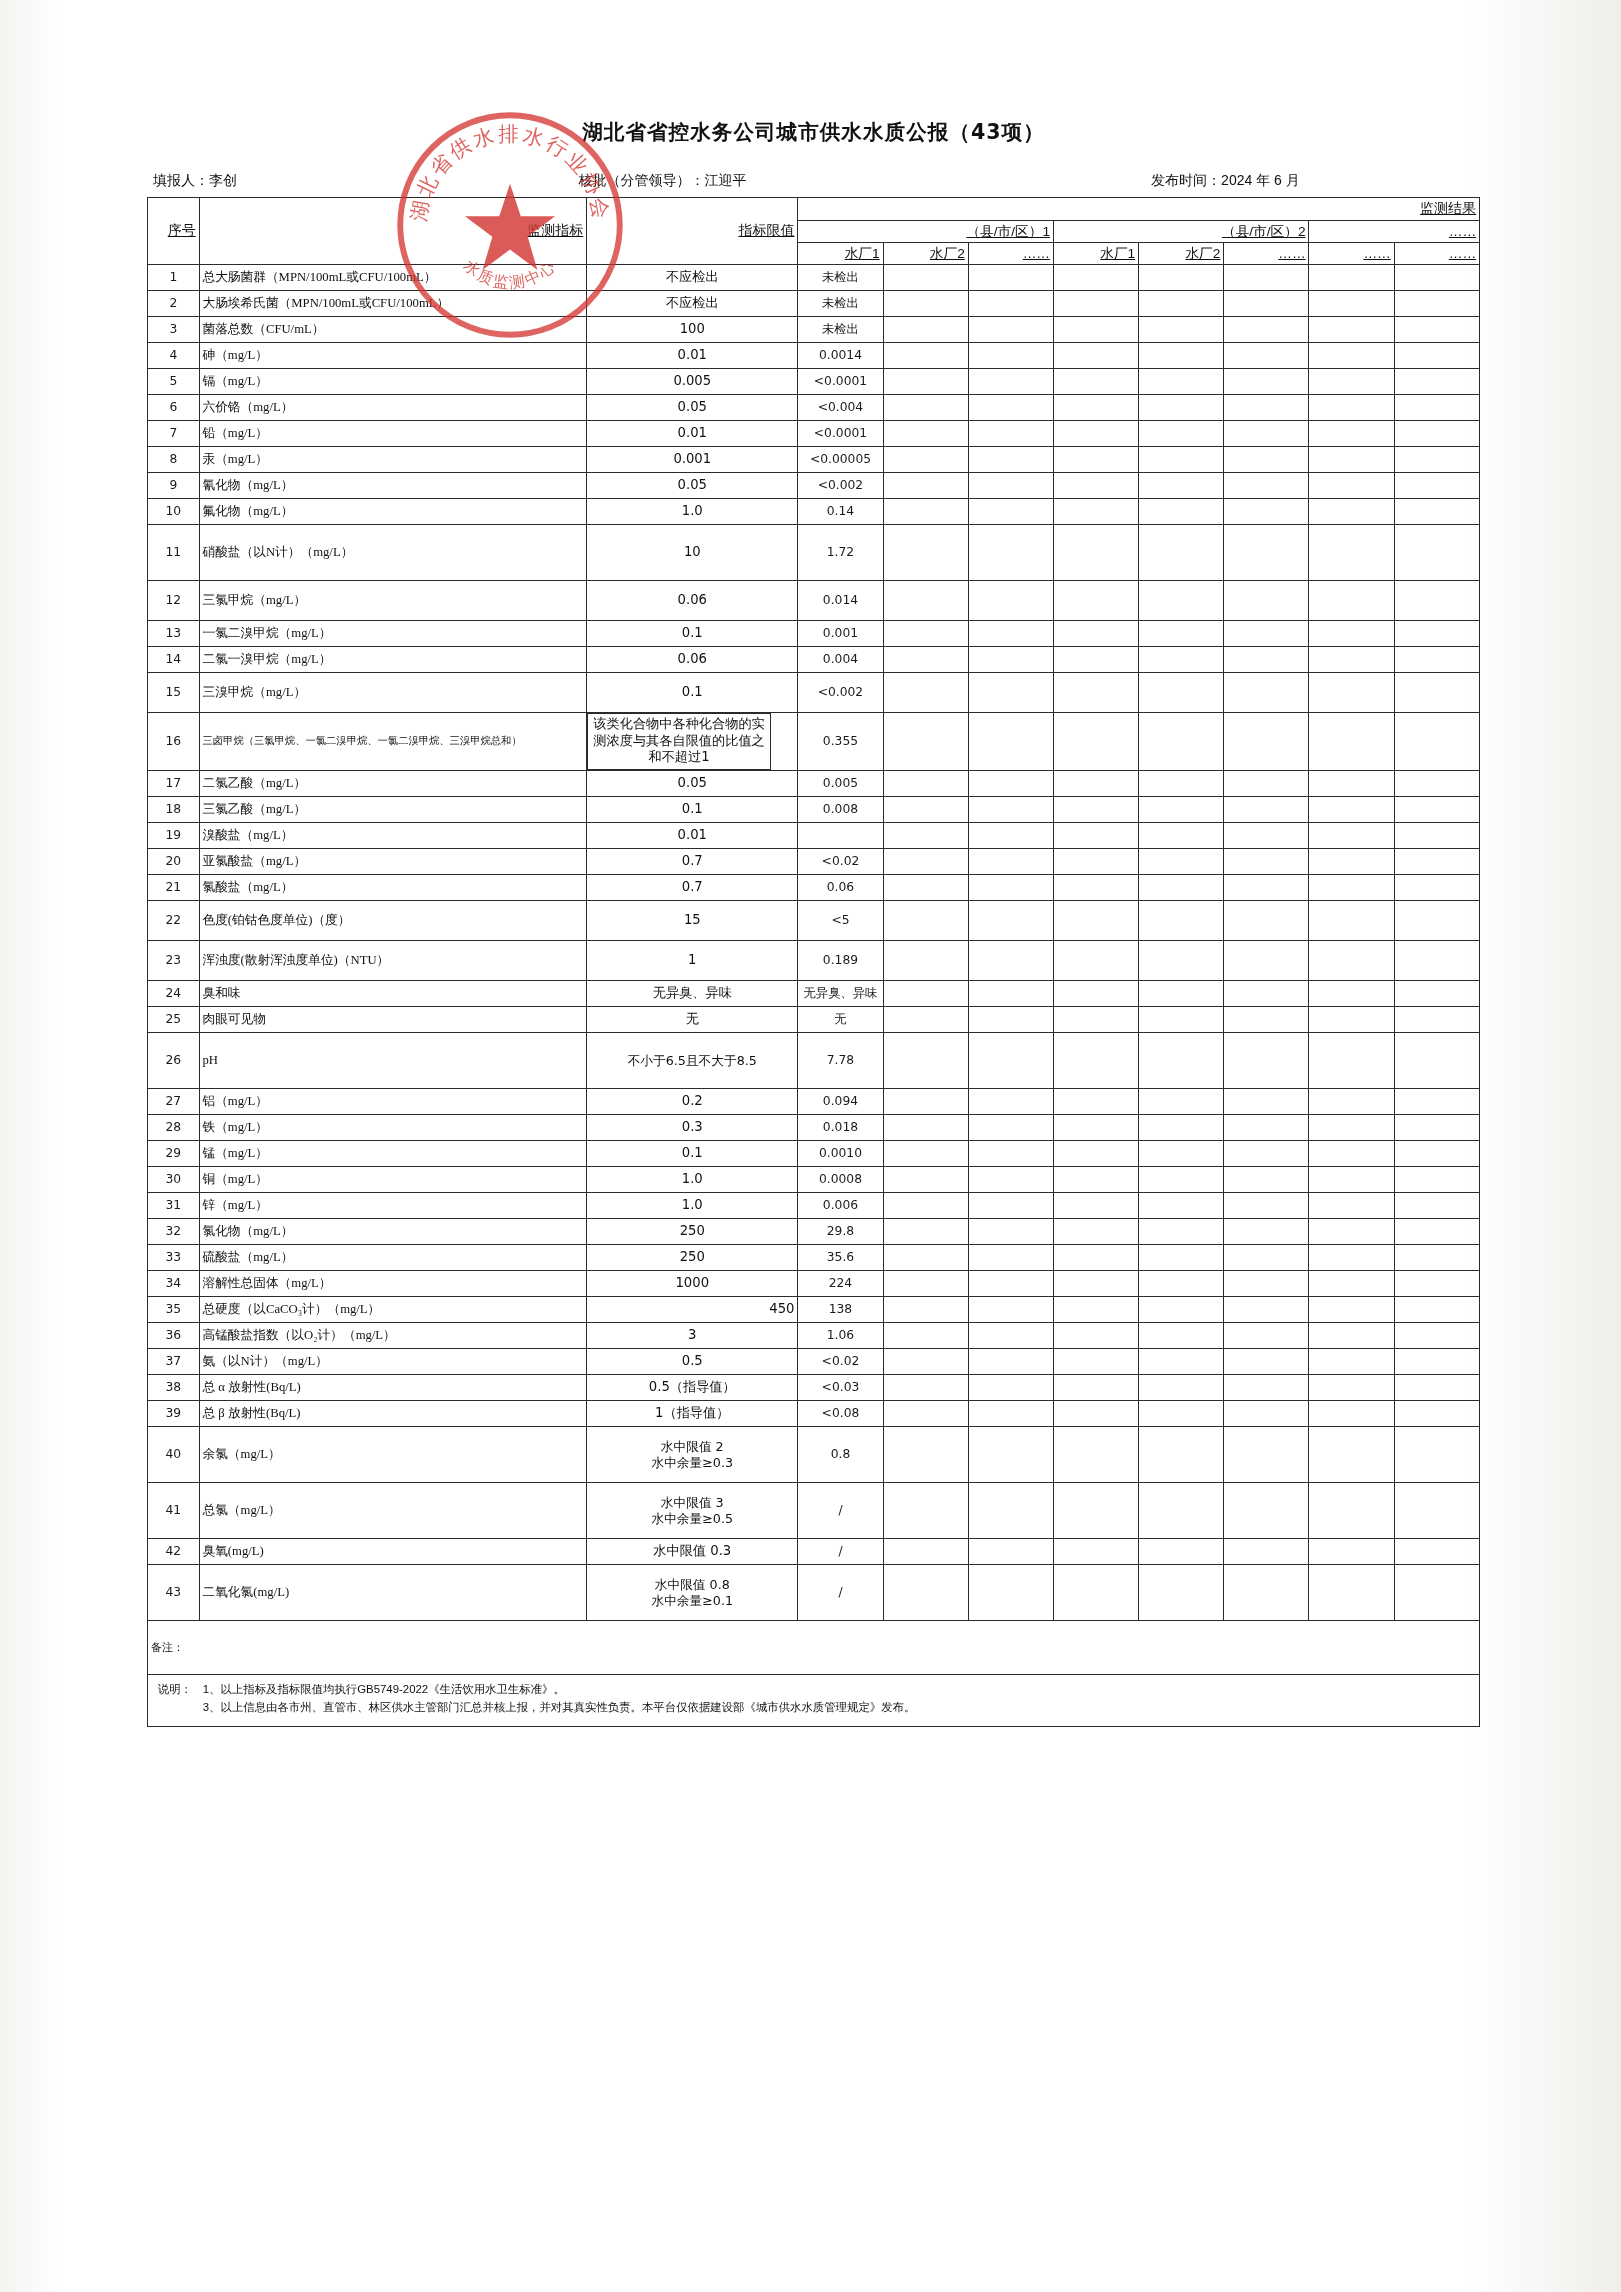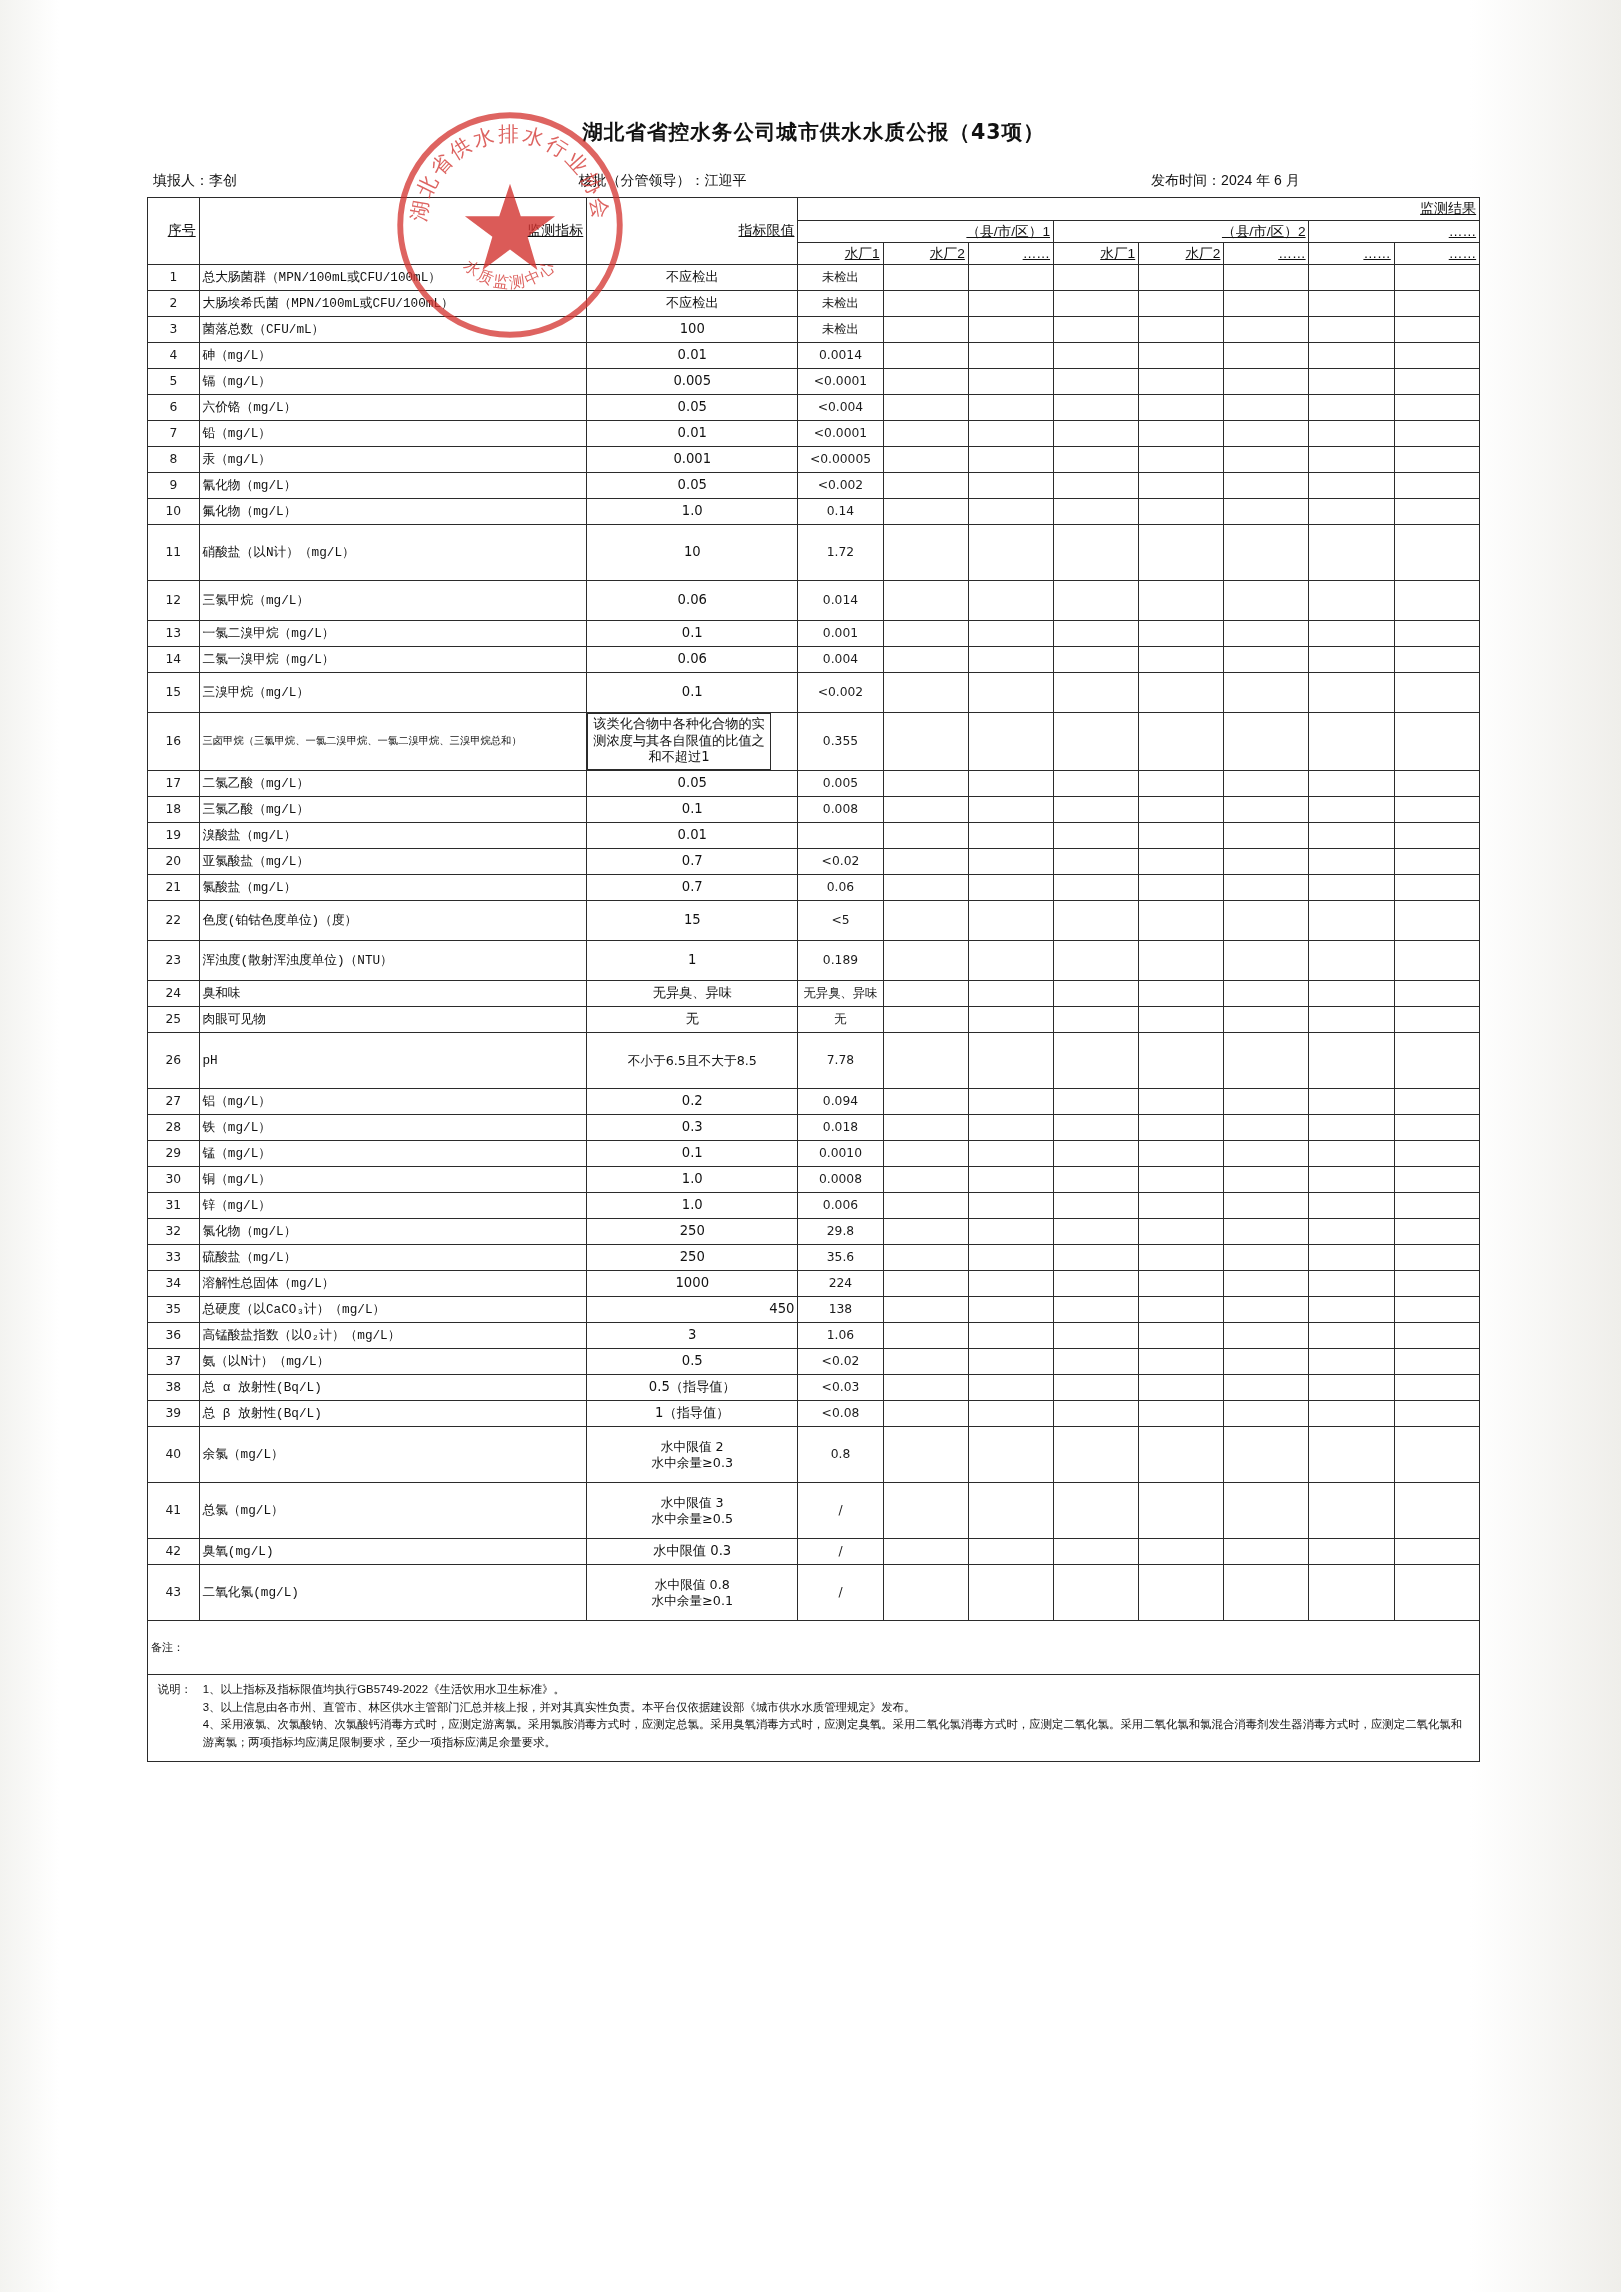--- a/index.html
+++ b/index.html
@@ -63,21 +63,21 @@
   .c-lim{width:176px;text-align:center;}
   .c-val{width:71px;text-align:center;}
   th{font-weight:normal;text-align:right;text-decoration:underline;}
   .hdr{font-size:13.7px;}
   .hdr-big{font-size:14px;}
   .small{font-size:10.3px;line-height:1.15;}
   .tiny{font-size:8.4px;line-height:1.1;display:block;}
   .val{font-family:"DejaVu Sans",sans-serif;font-size:12.3px;color:#1a1a1a;}
   .lim{font-family:"DejaVu Sans",sans-serif;font-size:13.2px;}
   .lim-2l{font-size:12.7px;line-height:1.35;}
-  .ind{font-family:Liberation Mono, monospace;}
+  .ind{font-family:Liberation Serif, serif;}
   tr.r td{height:21px;}
   tr.r2 td{height:35px;}
   tr.r3 td{height:51px;}
   .remark td{height:49px;text-align:left;padding-left:11.8px;font-size:11px;vertical-align:middle;}
   .notes{
     border:1px solid #2b2b2b;
     border-top:none;
     font-size:11.4px;
     line-height:1.55;
     padding:5.9px 9.8px 9.8px 9.8px;
@@ -725,21 +725,20 @@
         </tr>
       </tfoot>
     </table>
 
     <div class="notes">
       <div class="nrow">
         <div class="nlabel">说明：</div>
         <ol id="notes-list">
             <li>1、以上指标及指标限值均执行GB5749-2022《生活饮用水卫生标准》。</li>
             <li>3、以上信息由各市州、直管市、林区供水主管部门汇总并核上报，并对其真实性负责。本平台仅依据建设部《城市供水水质管理规定》发布。</li>
-            <li>4、采用液氯、次氯酸钠、次氯酸钙消毒方式时，应测定游离氯。采用氯胺消毒方式时，应测定总氯。采用臭氧消毒方式时，应测定臭氧。采用二氧化氯消毒方式时，应测定二氧化氯。采用二氧化氯和氯混合消毒剂发生器消毒方式时，应测定二氧化氯和游离氯；两项指标均应满足限制要求，至少一项指标应满足余量要求。</li>
           </ol>
       </div>
     </div>
 
   </div>
 
   <div class="seal">
     <svg width="294" height="294" viewBox="0 0 300 300">
       <circle cx="150" cy="150" r="112" fill="none" stroke="#d2302c" stroke-width="6" opacity="0.85"></circle>
       <path id="sealTop" d="M150,150 m-86,0 a86,86 0 1,1 172,0" fill="none"></path>

